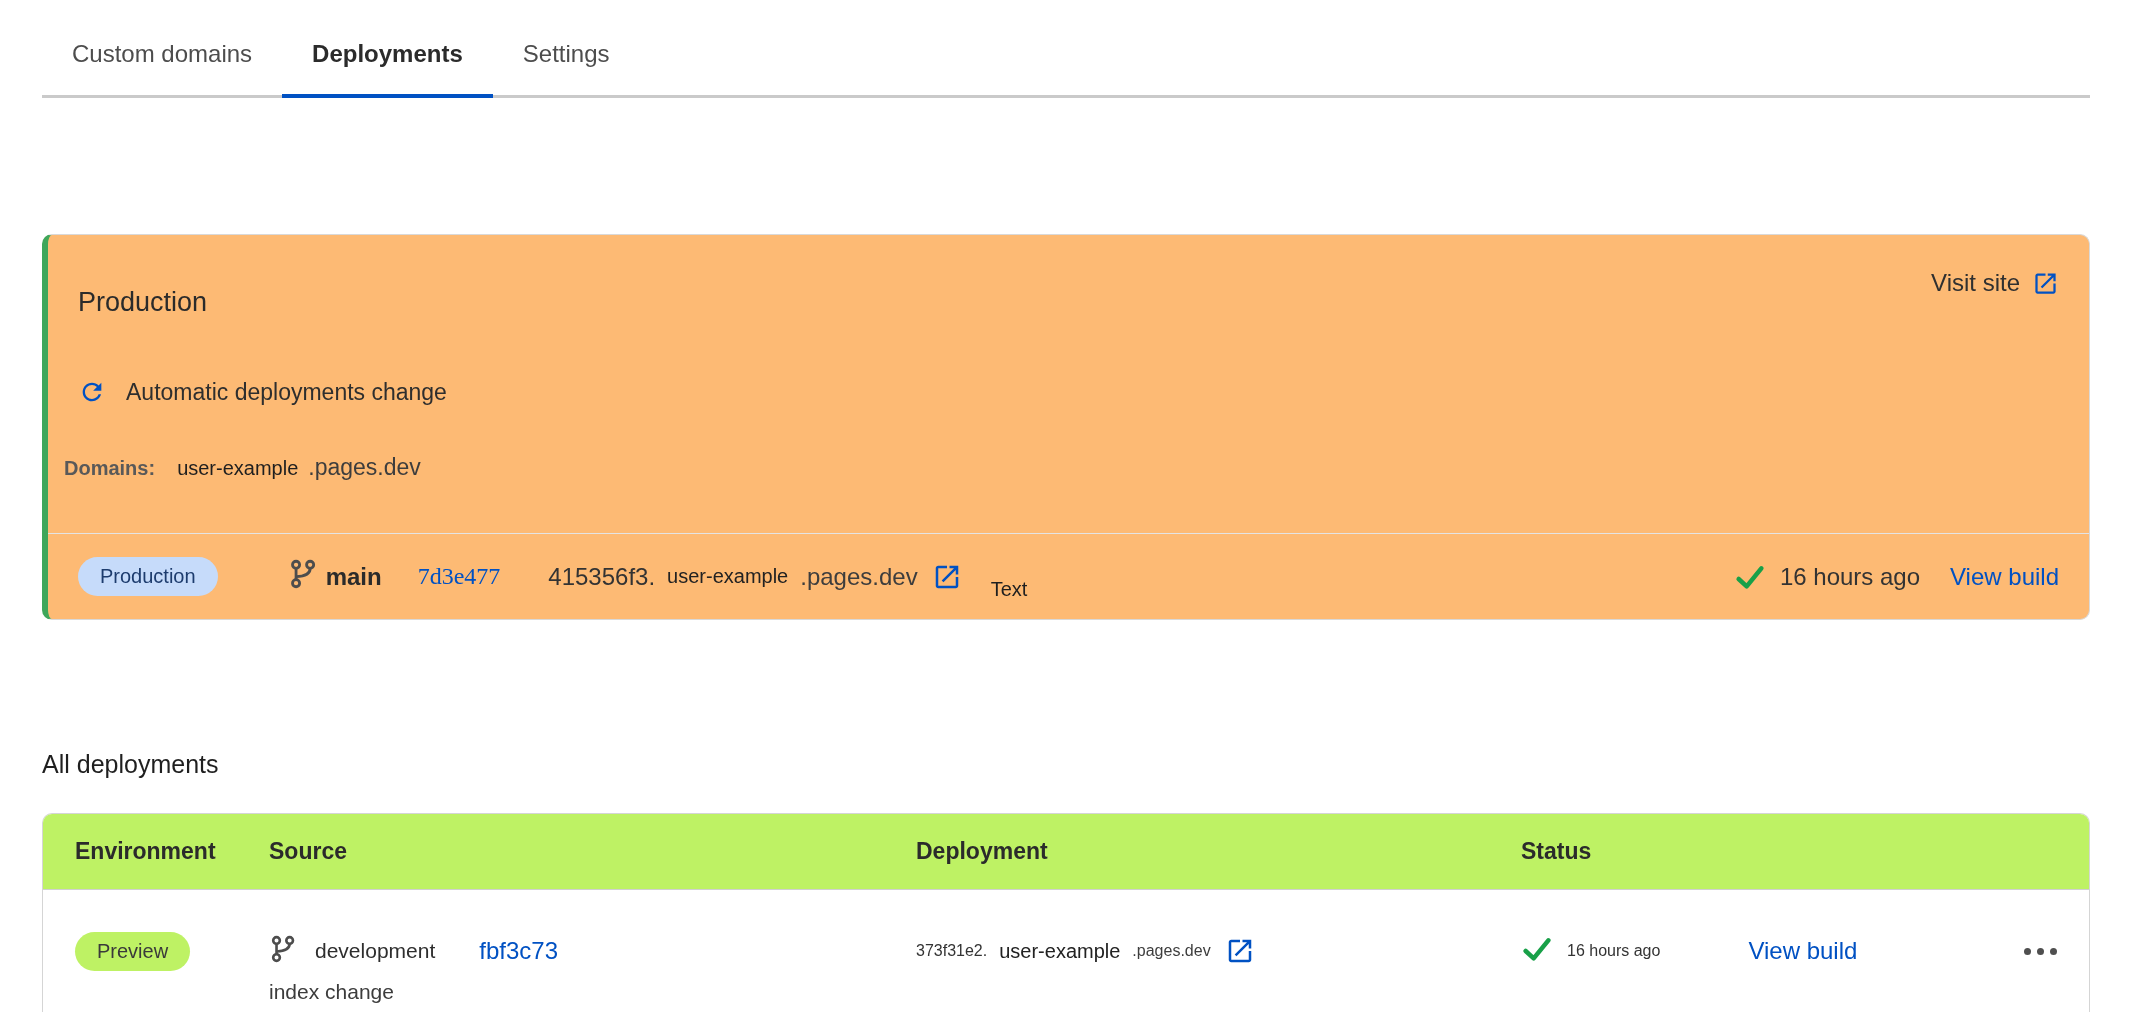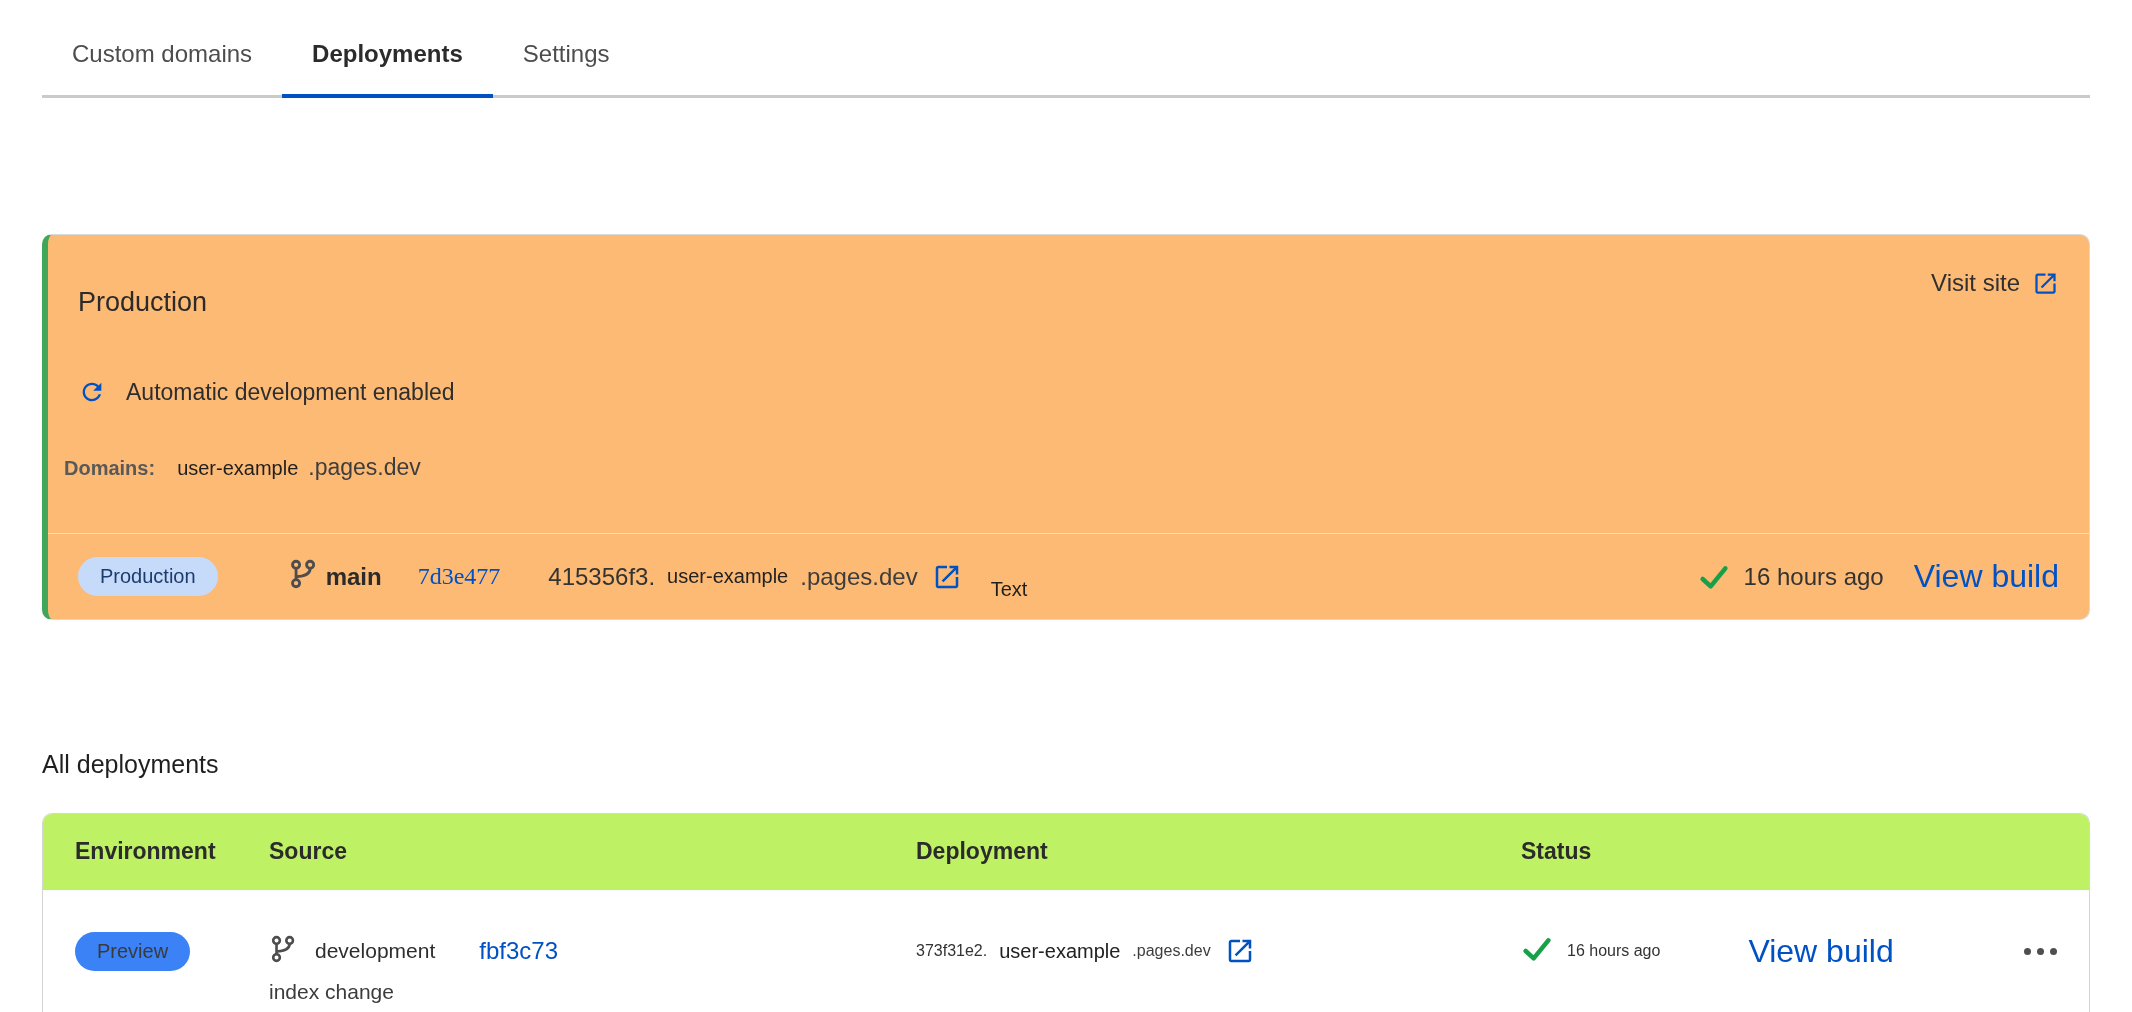--- a/index.html
+++ b/index.html
@@ -40,37 +40,37 @@
 
   .prod-row {
     margin-top:52px; border-top:1px solid #e4e4e4;
     display:flex; align-items:center; padding:0 30px; height:86px; font-size:24px;
   }
 
   .badge {
     display:inline-block; border-radius:22px; padding:8px 22px; font-size:20px; white-space:nowrap;
   }
   .badge.production { background:#c6dbfa; color:#1d3c6e; }
-  .badge.preview { background:#3b82f6; color:#3a3a3a;text-align:center; }
+  .badge.preview { background:#bef264; color:#3a3a3a;text-align:center; }
 
   .branch-group { display:flex; align-items:center; gap:8px; margin-left:70px; }
   .branch-name-bold { font-weight:bold; color:#2b2b2b; }
   a.link, .link { color:#0051c3; text-decoration:none; cursor:pointer; }
   .commit-link { margin-left:36px;font-family:Liberation Serif, serif; }
   .url-group { display:flex; align-items:center; margin-left:48px; color:#333; }
   .url-prefix { }
   .url-sub { font-size:20px; color:#222; margin-left:12px; }
   .url-suffix { margin-left:12px; color:#3d3d3d; }
   .url-group svg { margin-left:14px; display:block; cursor:pointer; }
   .row-note { margin-left:29px; font-size:20px; color:#1f1f1f; transform:translateY(13px); }
 
   .row-right { margin-left:auto; display:flex; align-items:center; }
   .row-right svg { display:block; }
   .time-text { margin-left:14px; color:#333; }
-  .view-build { margin-left:30px; font-size:32px; }
+  .view-build { margin-left:30px; font-size:24px; }
 
   
   .section-title { margin-top:130px; font-size:25px; font-weight:500; color:#1f1f1f; }
 
   .table {
     margin-top:34px; border:1px solid #d5d5d5; border-bottom:none;
     border-radius:10px 10px 0 0; background:#fff;
   }
   .grid {
     display:grid; grid-template-columns:194px 647px 605px 1fr;
@@ -115,21 +115,21 @@
         </span>
       </div>
     </div>
 
     <div class="auto-line">
       <span>
         <svg width="28" height="28" viewBox="0 0 24 24" fill="#0051c3">
             <path d="M17.65 6.35C16.2 4.9 14.21 4 12 4c-4.42 0-7.99 3.58-7.99 8s3.57 8 7.99 8c3.73 0 6.84-2.55 7.73-6h-2.08c-.82 2.33-3.04 4-5.65 4-3.31 0-6-2.69-6-6s2.69-6 6-6c1.66 0 3.14.69 4.22 1.78L13 11h7V4l-2.35 2.35z"></path>
           </svg>
       </span>
-      <span>Automatic development enabled</span>
+      <span>Automatic deployments change</span>
     </div>
 
     <div class="domains-line">
       <span class="domains-label">Domains:</span>
       <span class="domain-sub">user-example</span>
       <span class="domain-suffix">.pages.dev</span>
     </div>
 
     <div class="prod-row">
       <span class="badge production">Production</span>

